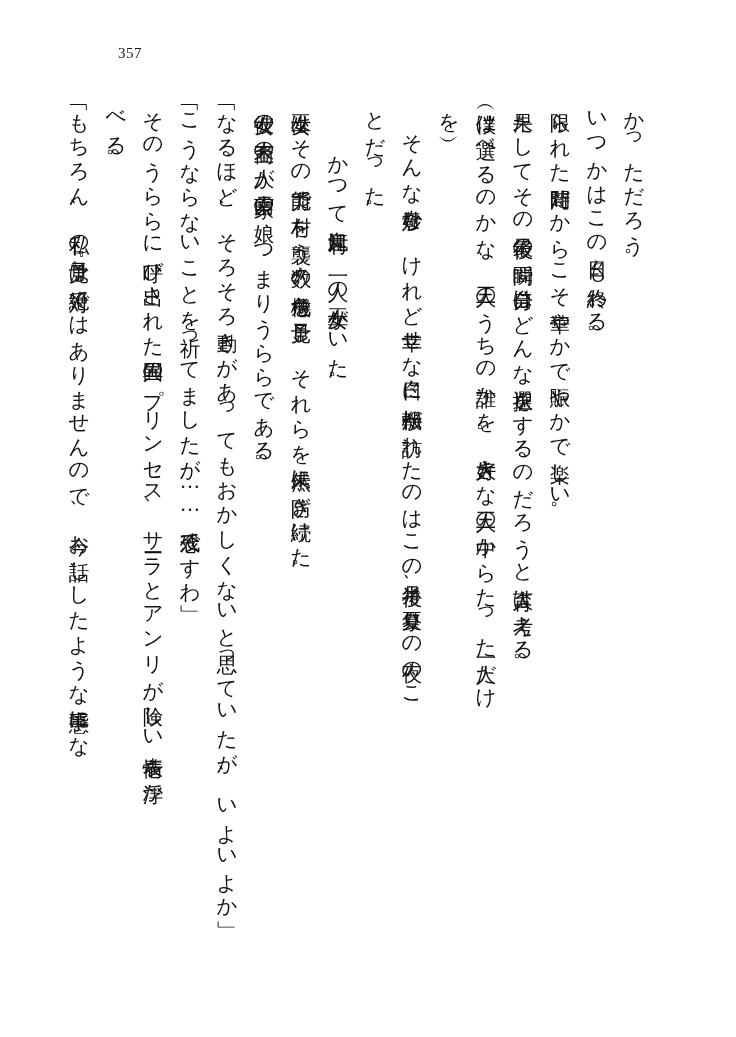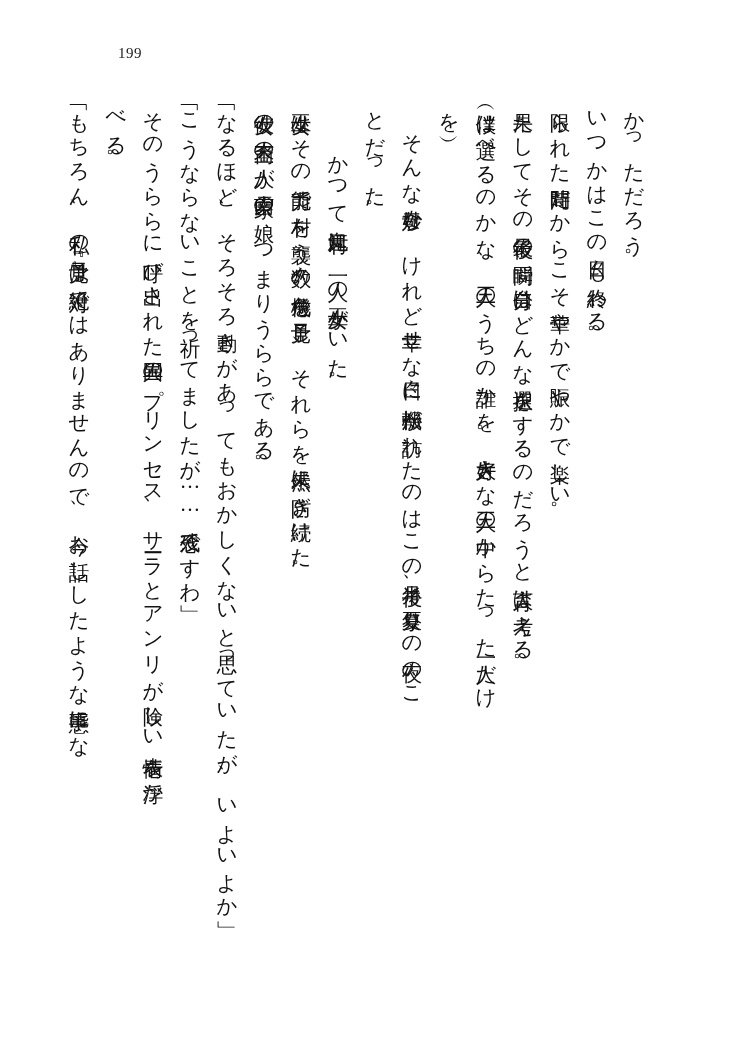--- a/index.html
+++ b/index.html
@@ -56,21 +56,21 @@
   }
   .col.indent {
     padding-top: 22px;
   }
 </style>
 </head>
 <body>
 
 <div class="page">
 
-  <div class="page-number">199</div>
+  <div class="page-number">357</div>
 
   <div class="text-block">
     <div class="col">かっただろう。</div>
     <div class="col">いつかはこの日々も終わる。</div>
     <div class="col">限られた時間だからこそ華やかで賑やかで楽しい。</div>
     <div class="col">果たしてその最後の瞬間、自分はどんな選択をするのだろうと育人は考える。</div>
     <div class="col">（僕は選べるのかな、三人のうちの誰かを。大好きな三人の中からたった一人だけ</div>
     <div class="col">を）</div>
     <div class="col">　そんな奇妙な、けれど幸せな日々に転機が訪れたのはこの半月後、夏祭りの夜のこ</div>
     <div class="col">とだった。</div>

